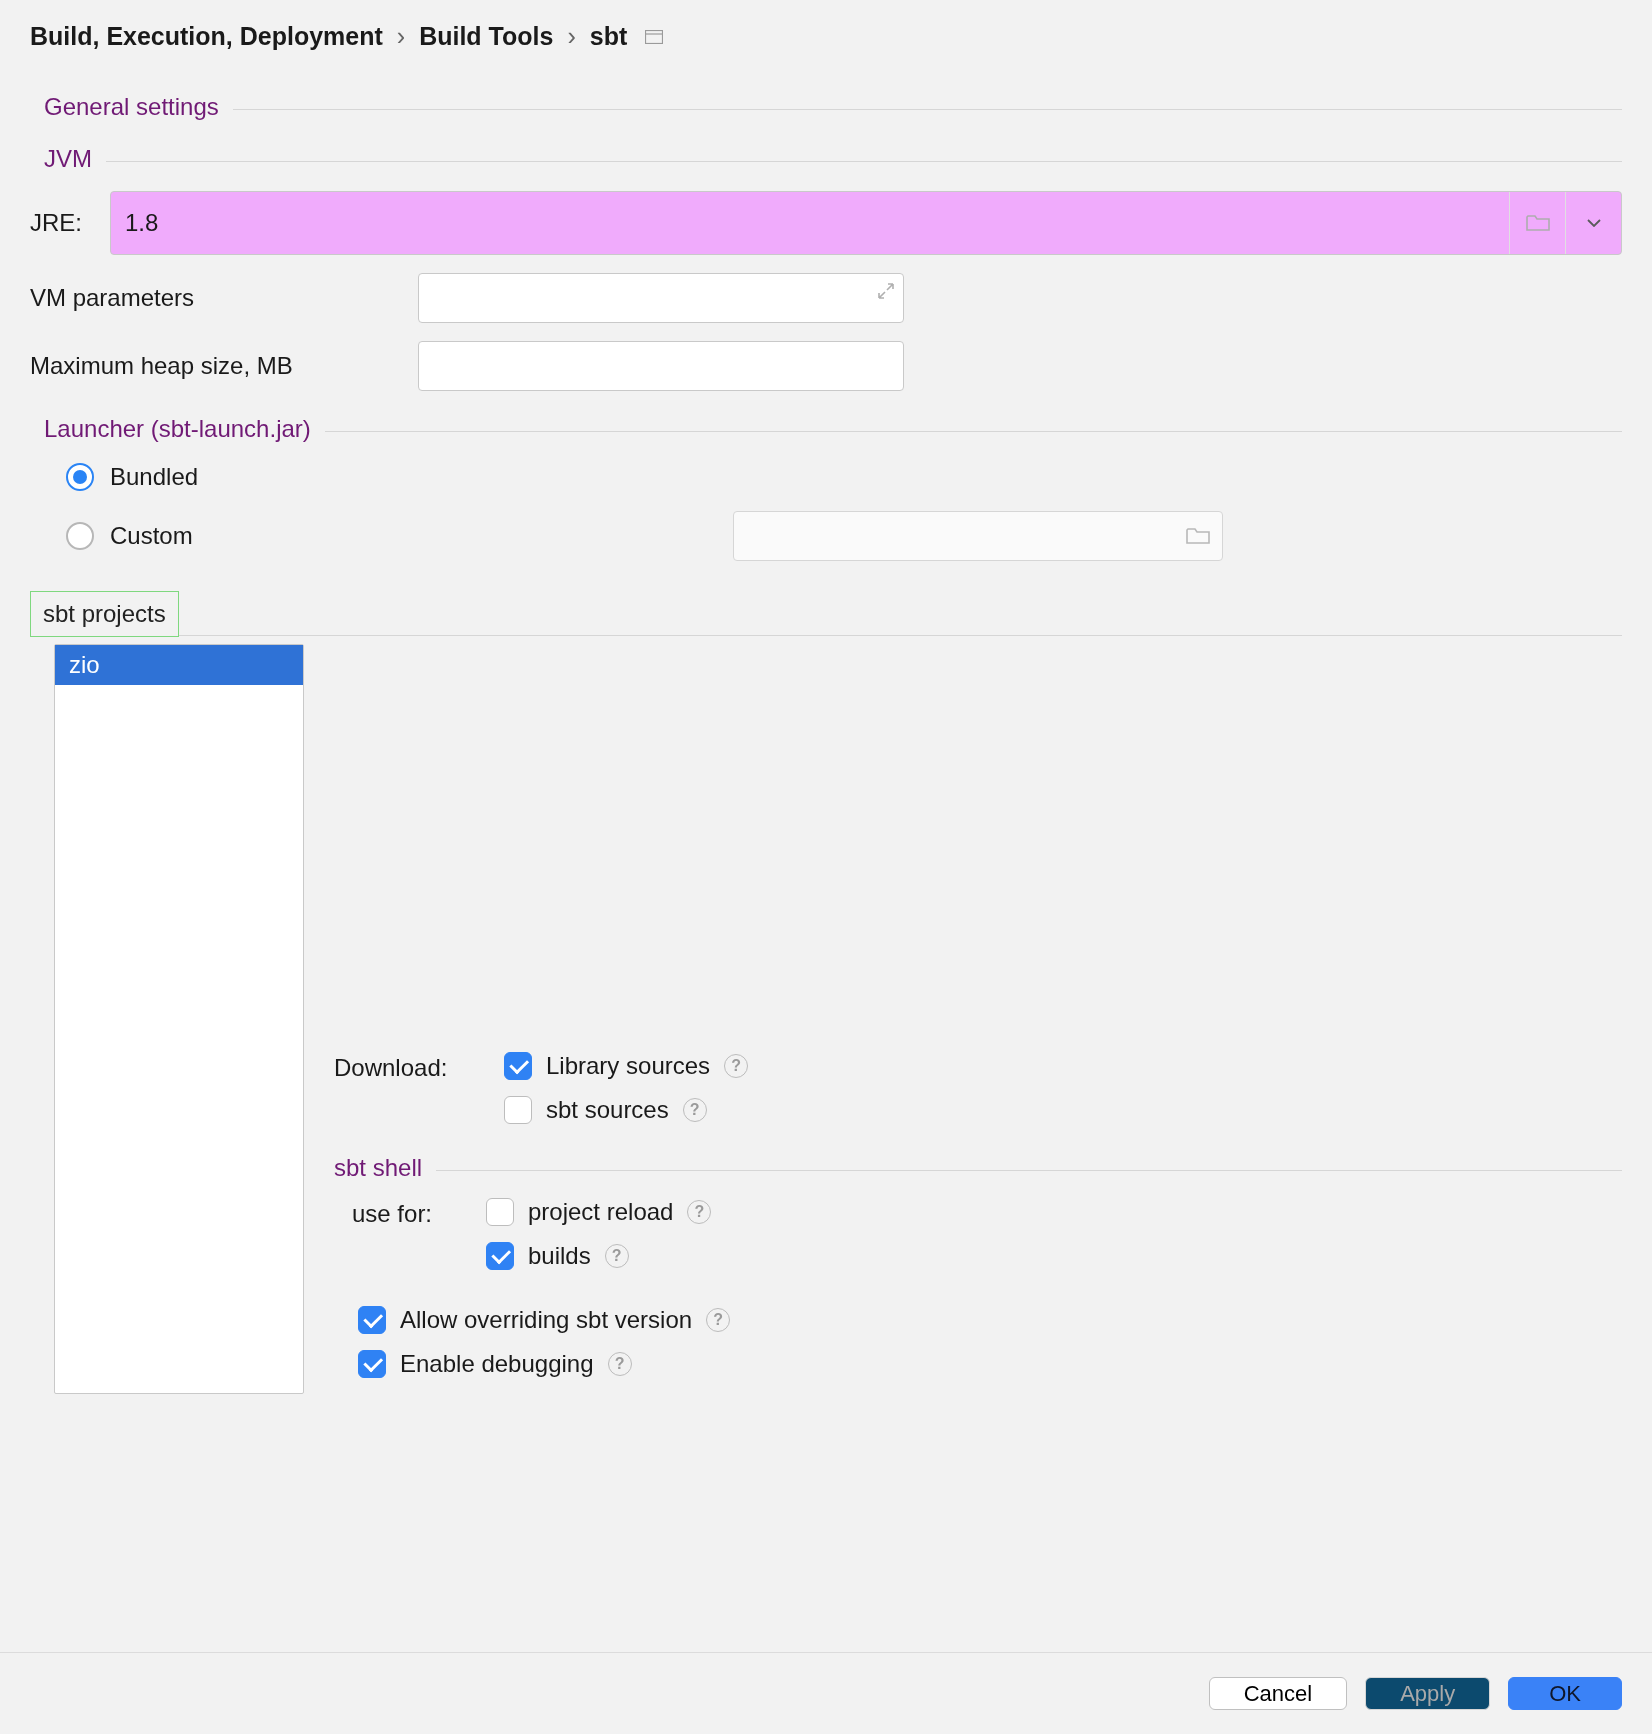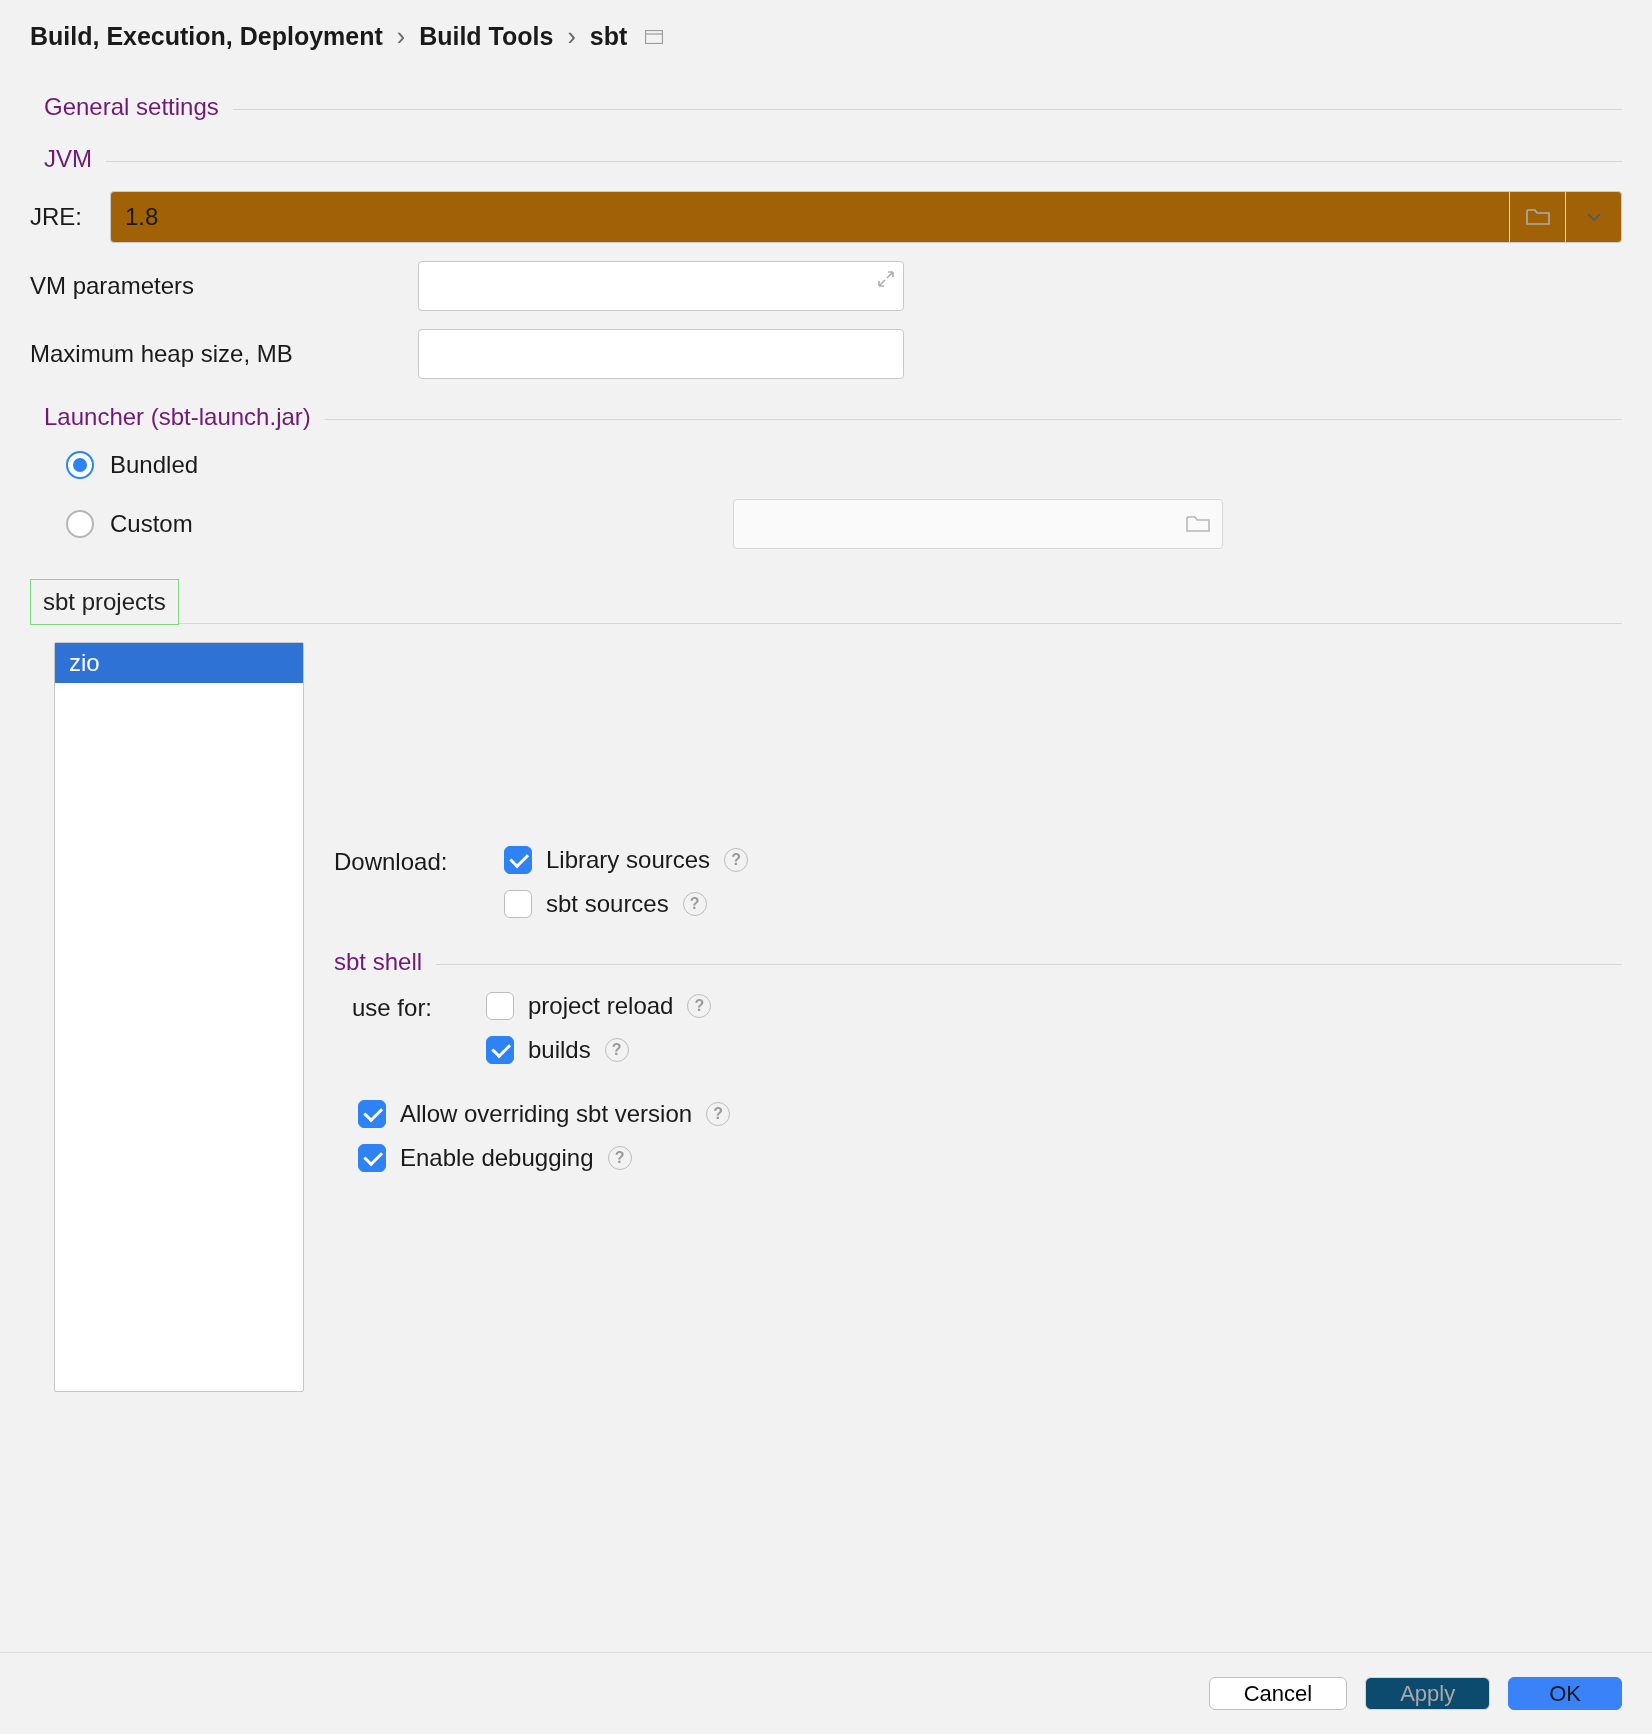--- a/index.html
+++ b/index.html
@@ -72,22 +72,22 @@
     border: 1px solid #c9c9c9;
     border-radius: 4px;
     font-size: 22px;
     padding: 0 12px;
     color: #222;
   }
   .jre-combo {
     flex: 1;
     display: flex;
     align-items: stretch;
-    height: 52px;
-    background: #a16207;
+    height: 64px;
+    background: #f0abfc;
     border: 1px solid #c9c9c9;
     border-radius: 4px;
   }
   .jre-value {
     flex: 1;
     display: flex;
     align-items: center;
     padding: 0 14px;
     font-size: 24px;
   }
@@ -170,22 +170,22 @@
     position: relative;
     z-index: 2;
   }
   .projects-rule {
     height: 1px;
     background: #d6d6d6;
     margin-top: -1px;
   }
   .projects-body {
     display: flex;
-    margin-top: 18px;
-    align-items: center;
+    margin-top: 8px;
+    align-items: flex-end;
     padding-left: 24px;
   }
   .project-list {
     width: 250px;
     height: 750px;
     background: #fff;
     border: 1px solid #c9c9c9;
     border-radius: 2px;
     margin-right: 30px;
   }

